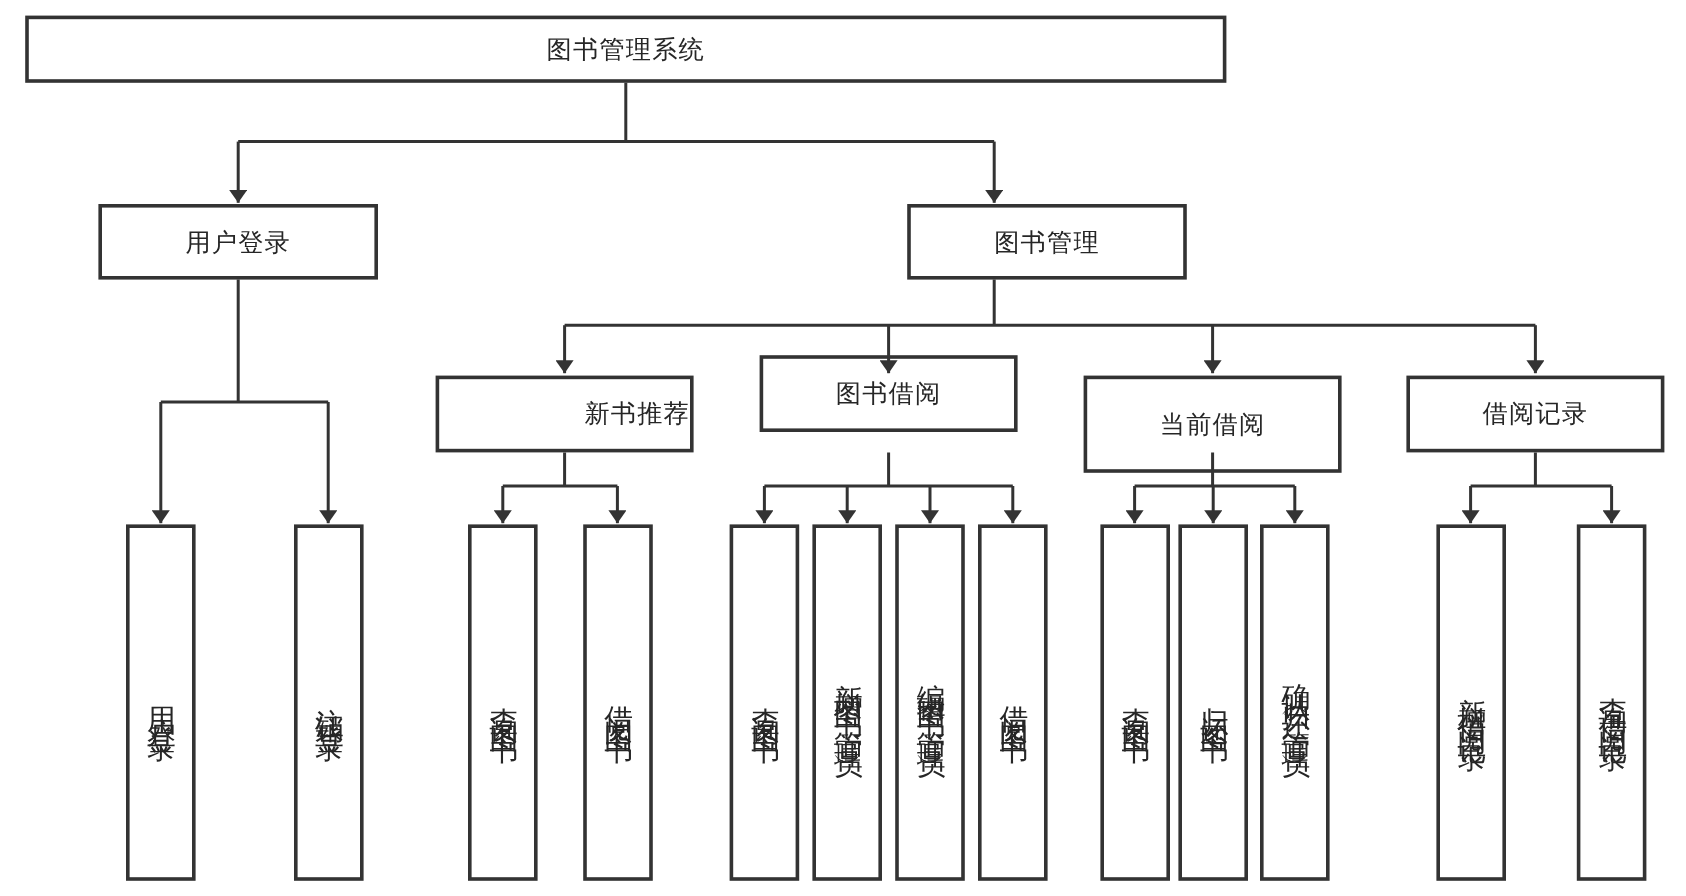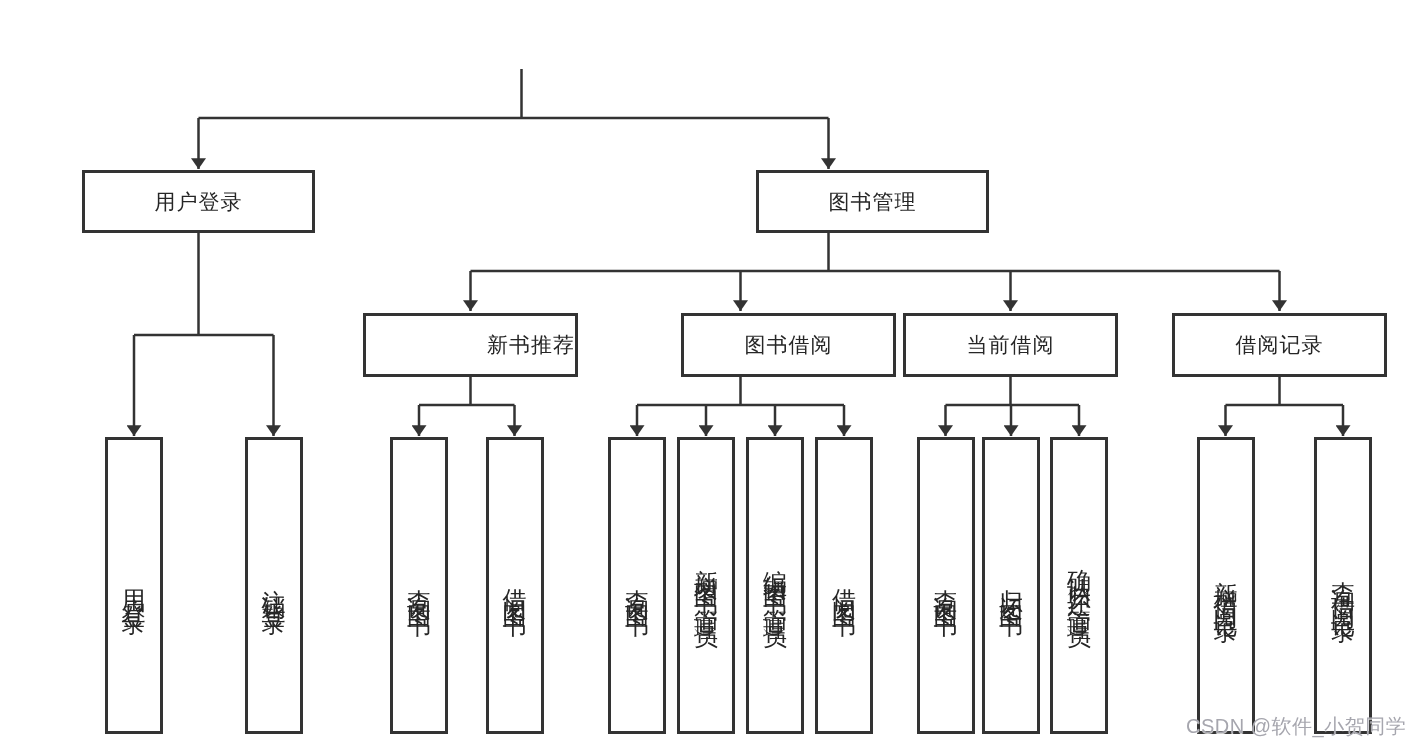--- a/index.html
+++ b/index.html
@@ -75,35 +75,38 @@
     <path class="edge" d="M1010.5,377 L1010.5,405 M945.5,405 L1079,405"></path>
     <path class="edge" d="M945.5,405 L945.5,436" marker-end="url(#arrow)"></path>
     <path class="edge" d="M1011,405 L1011,436" marker-end="url(#arrow)"></path>
     <path class="edge" d="M1079,405 L1079,436" marker-end="url(#arrow)"></path>
 
     <path class="edge" d="M1279.5,377 L1279.5,405 M1225.5,405 L1343,405"></path>
     <path class="edge" d="M1225.5,405 L1225.5,436" marker-end="url(#arrow)"></path>
     <path class="edge" d="M1343,405 L1343,436" marker-end="url(#arrow)"></path>
   </svg>
 
+  <div class="node h" style="left:21px; top:13px; width:1001px; height:56px;">
+    <span>图书管理系统</span>
+  </div>
 
   <div class="node h" style="left:82px; top:170px; width:233px; height:63px;">
     <span>用户登录</span>
   </div>
   <div class="node h" style="left:712px; top:170px; width:233px; height:63px;margin-left:44px;">
     <span>图书管理</span>
   </div>
 
   <div class="node h" style="left:363px; top:313px; width:215px; height:64px;justify-content:flex-end;">
     <span>新书推荐</span>
   </div>
-  <div class="node h" style="left:633px; top:313px; width:215px; height:64px;margin-left:48px;">
+  <div class="node h" style="left:633px; top:296px; width:215px; height:64px;">
     <span>图书借阅</span>
   </div>
-  <div class="node h" style="left:903px; top:313px; width:215px; height:64px;">
+  <div class="node h" style="left:903px; top:313px; width:215px; height:81px;">
     <span>当前借阅</span>
   </div>
   <div class="node h" style="left:1172px; top:313px; width:215px; height:64px;">
     <span>借阅记录</span>
   </div>
 
   <div class="node v" style="left:104.5px; top:437px; width:58px; height:297px;">
     <span>用户登录</span>
   </div>
   <div class="node v" style="left:244.5px; top:437px; width:58px; height:297px;">
@@ -140,15 +143,14 @@
     <span>确认归还（管理员）</span>
   </div>
 
   <div class="node v" style="left:1196.5px; top:437px; width:58px; height:297px;">
     <span>新增借阅记录</span>
   </div>
   <div class="node v" style="left:1314px; top:437px; width:58px; height:297px;">
     <span>查询借阅记录</span>
   </div>
 
-  <div class="watermark">CSDN @软件_小贺同学</div>
 
 </div>
 
 </body></html>

